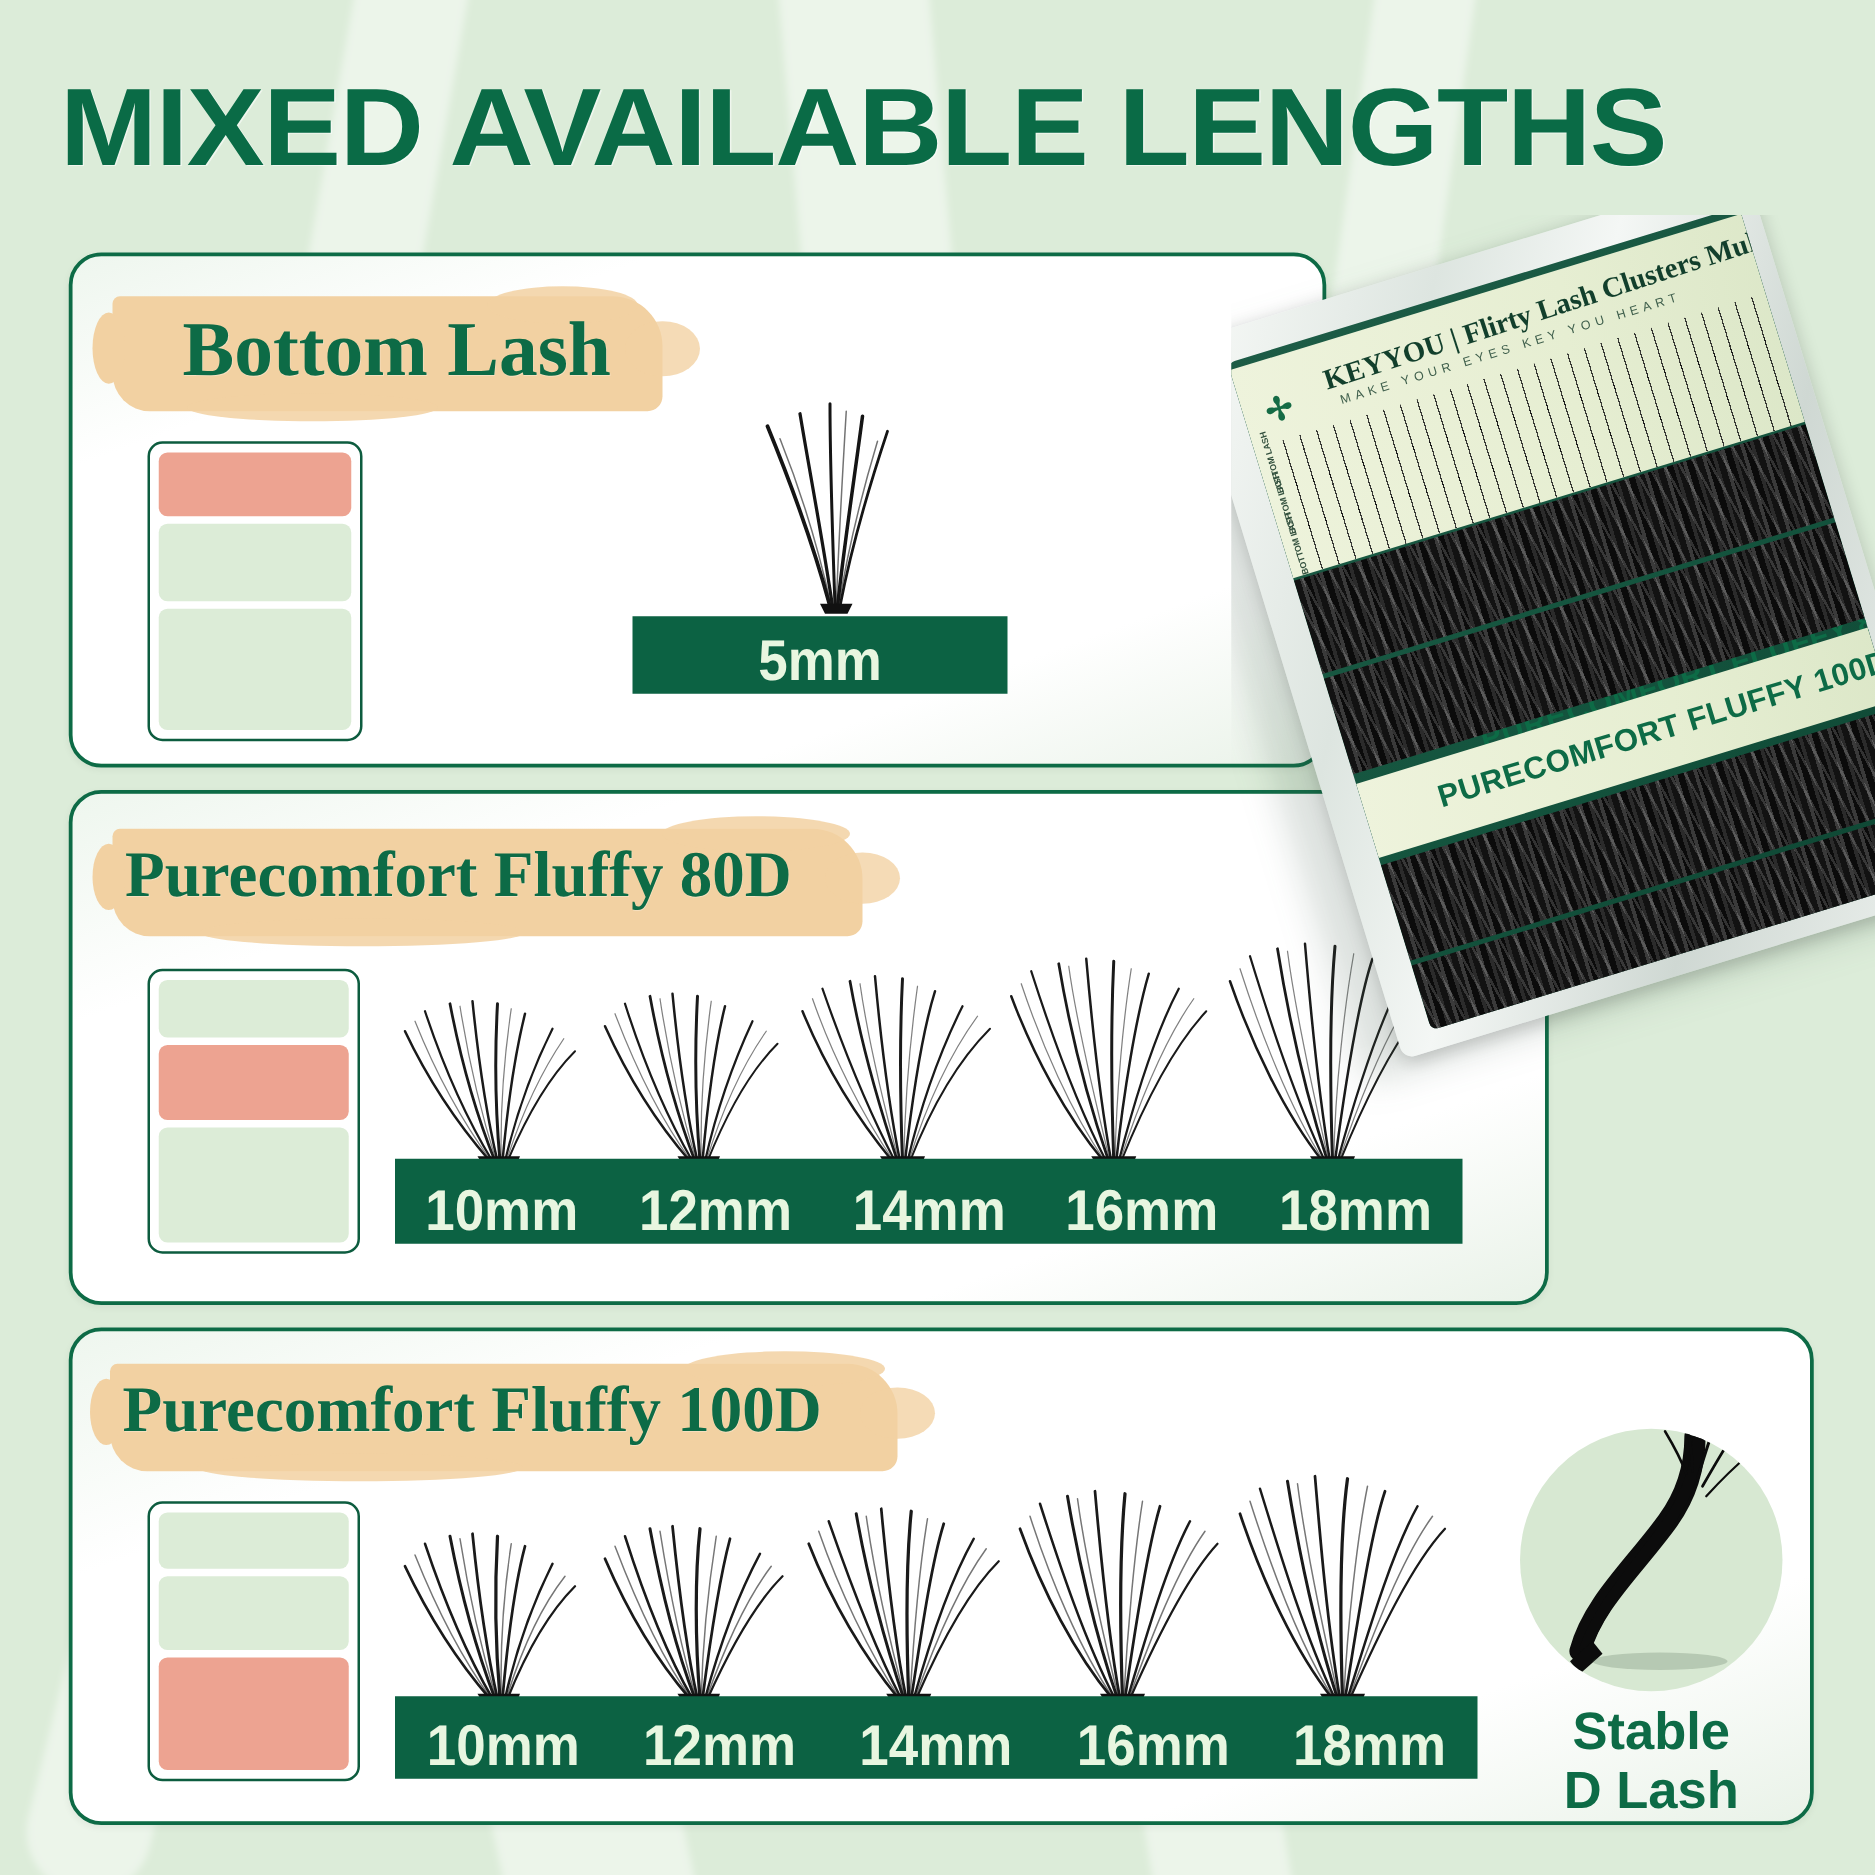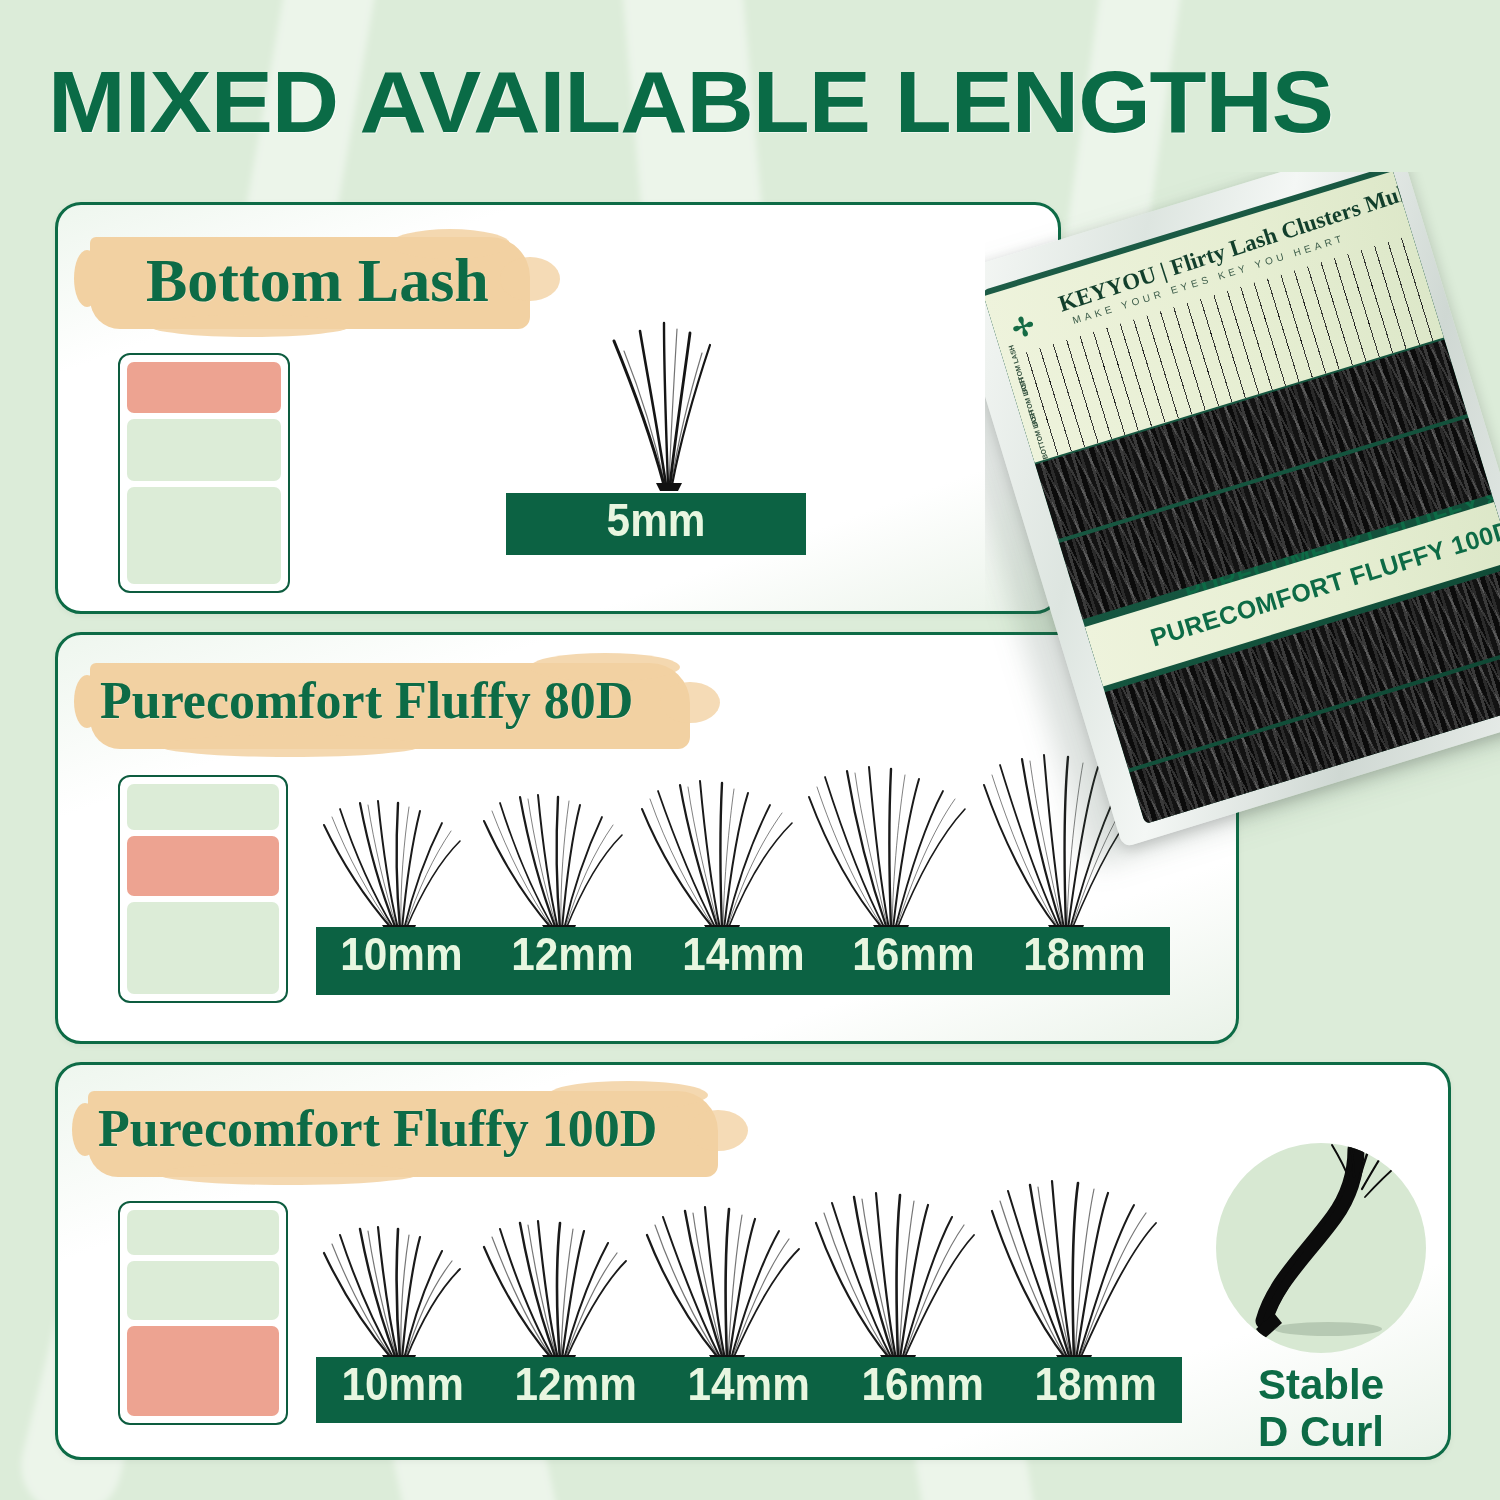--- a/index.html
+++ b/index.html
@@ -66,21 +66,21 @@
     position:absolute;border:2.5px solid #0d5c3f;border-radius:12px;
     background:#fff;display:flex;flex-direction:column;
     padding:7px;box-sizing:border-box;gap:6px;
   }
   .ind-row{border-radius:7px;background:#dcecd7;}
   .ind-row.on{background:#eda391;}
 
   
   .measure-bar{
     position:absolute;background:#0c6243;
-    display:flex;align-items:flex-start;
+    display:flex;align-items:flex-end;
     box-sizing:border-box;
   }
   .measure-label{
     flex:1 1 0;text-align:center;
     font-family:"Liberation Sans",sans-serif;
     font-weight:bold;color:#e8f6e0;
     transform:scaleX(.92);
     white-space:nowrap;
   }
 
@@ -494,21 +494,21 @@
         <path d="M146 46 C 154 32, 162 18, 170 6" stroke-width="2.2"></path>
         <path d="M138 34 C 138 20, 136 10, 134 0" stroke-width="2.2"></path>
         <path d="M133 36 C 128 22, 122 12, 116 2" stroke-width="2"></path>
         <path d="M149 54 C 160 42, 172 30, 184 20" stroke-width="1.8"></path>
       </g>
       <path d="M40 186 L 58 170 L 66 180 L 48 196 Z" fill="#0c0c0c"></path>
       <ellipse cx="112" cy="186" rx="54" ry="7" fill="rgba(70,90,70,.22)"></ellipse>
     </svg>
   </div>
   <div class="dcurl-text" style="left:1138px;top:296px;width:250px;">Stable
-D Curl</div>
+D Lash</div>
 </div>
 
 <div class="tray-stage">
   <div class="tray-shadow"></div>
   <div class="tray">
     <div class="tray-lid"></div>
     <div class="tray-inner">
 
       <div class="tray-strip strip-head">
         <div class="tray-brand">KEYYOU | Flirty Lash Clusters Mulit-Type</div>

